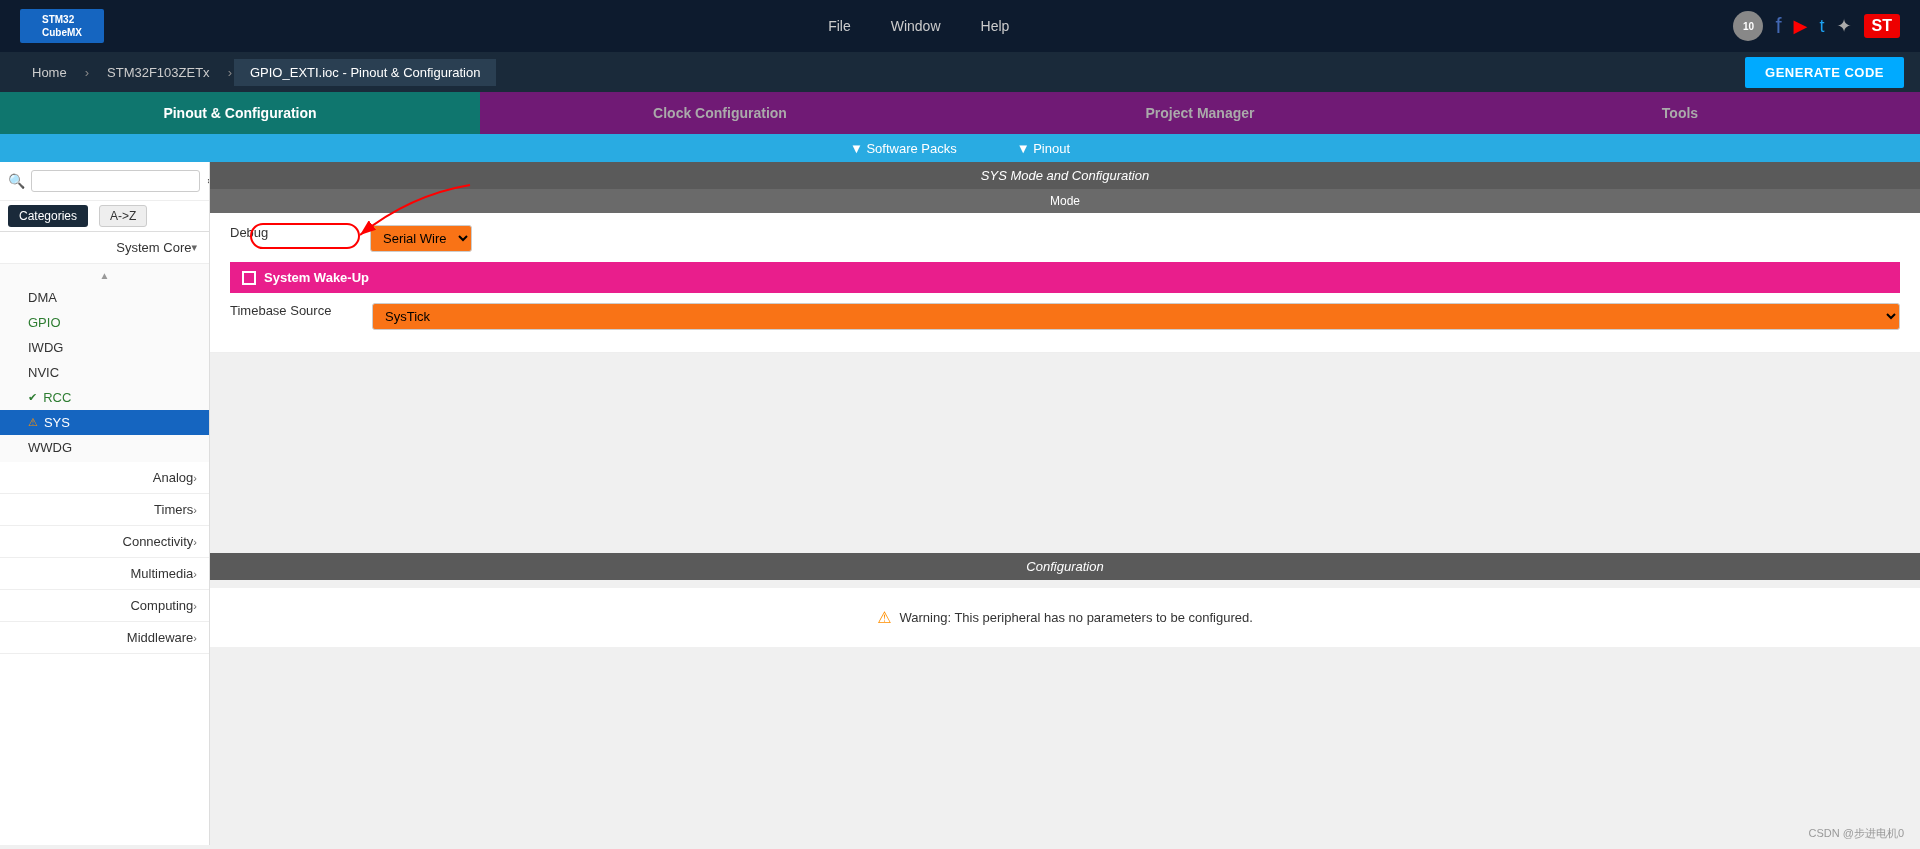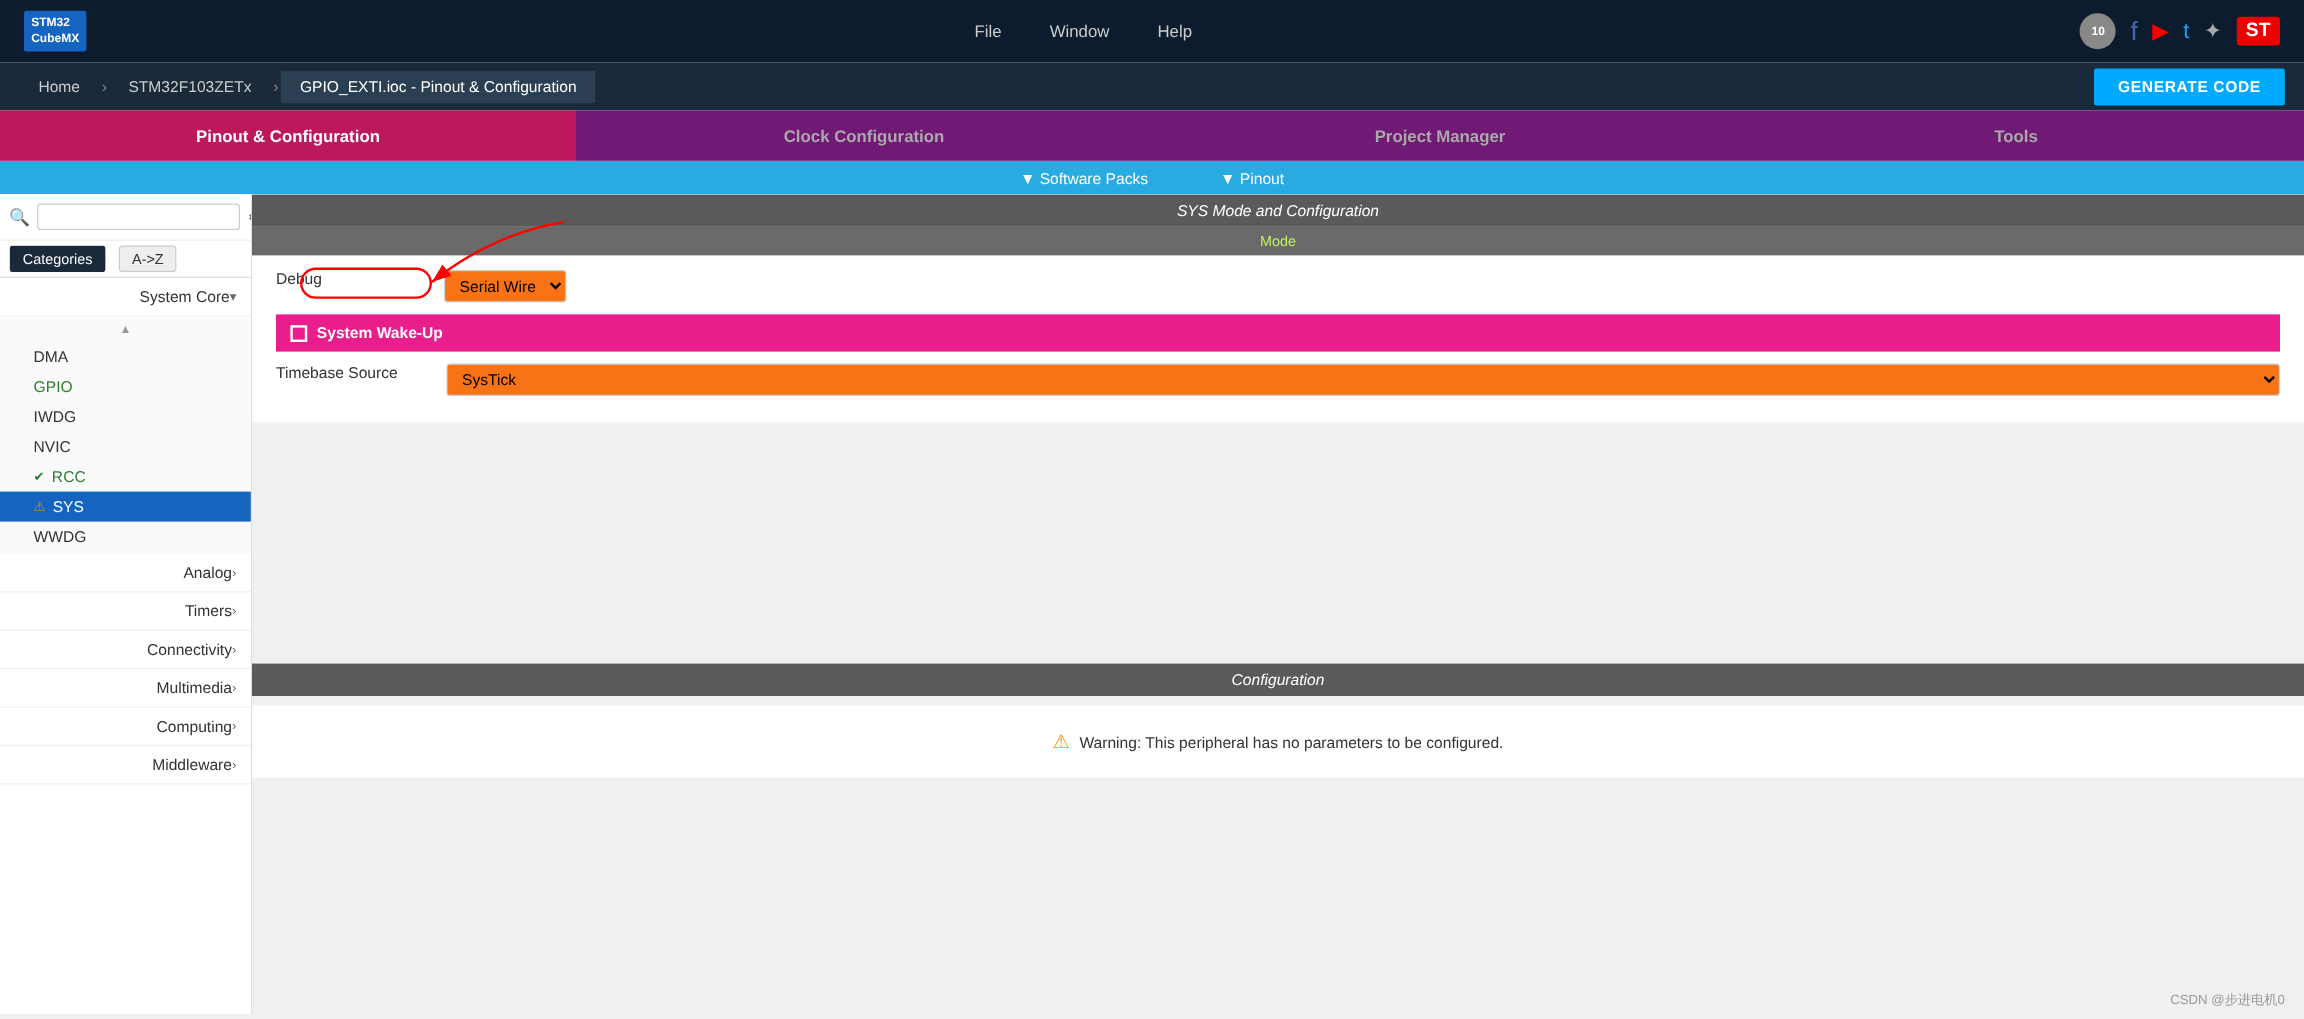--- a/index.html
+++ b/index.html
@@ -17,21 +17,21 @@
     .logo-area {
       display: flex;
       align-items: center;
       gap: 8px;
     }
     .logo-box {
       background: #1565c0;
       color: white;
       font-size: 10px;
       font-weight: bold;
-      padding: 4px 6px;
+      padding: 4px 22px;
       line-height: 1.3;
       border-radius: 2px;
     }
     .nav-menu {
       display: flex;
       gap: 40px;
       flex: 1;
       justify-content: center;
     }
     .nav-item {
@@ -118,21 +118,21 @@
       flex: 1;
       display: flex;
       align-items: center;
       justify-content: center;
       font-size: 14px;
       font-weight: bold;
       cursor: pointer;
       border: none;
     }
     .tab-item.active {
-      background: #be185d;
+      background: #0f766e;
       color: white;
     }
     .tab-item.inactive {
       background: #701a75;
       color: #aaa;
     }
 
     
     .sub-tab-bar {
       background: #29abe2;
@@ -264,21 +264,21 @@
       background: #5a5a5a;
       color: white;
       text-align: center;
       padding: 6px;
       font-size: 13px;
       font-weight: normal;
       font-style: italic;
     }
     .subsection-header-bar {
       background: #6a6a6a;
-      color: #bef264;
+      color: #ffffff;
       text-align: center;
       padding: 5px;
       font-size: 12px;
     }
     .mode-section {
       background: white;
       padding: 12px 20px;
       border-bottom: 1px solid #eee;
     }
     .form-row {

